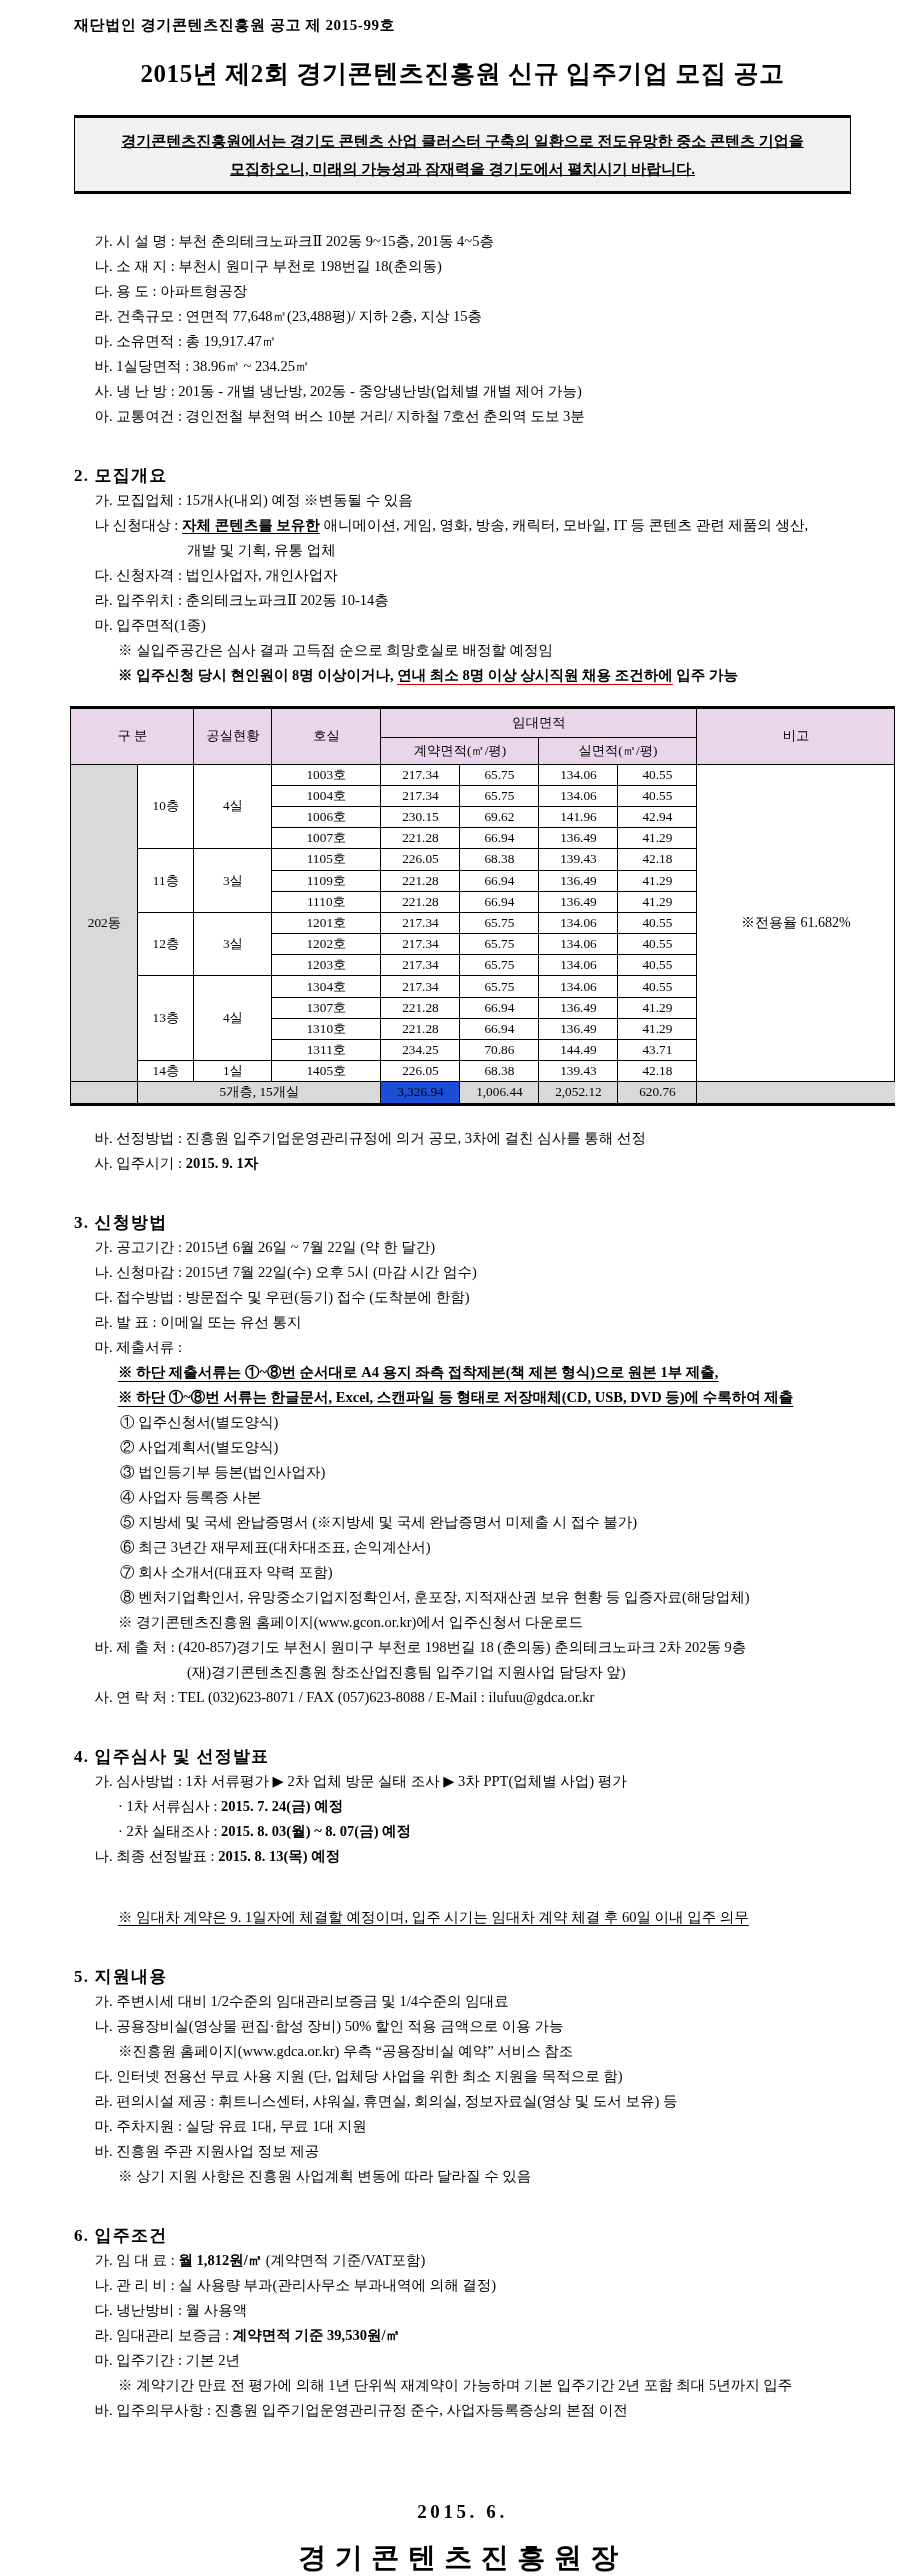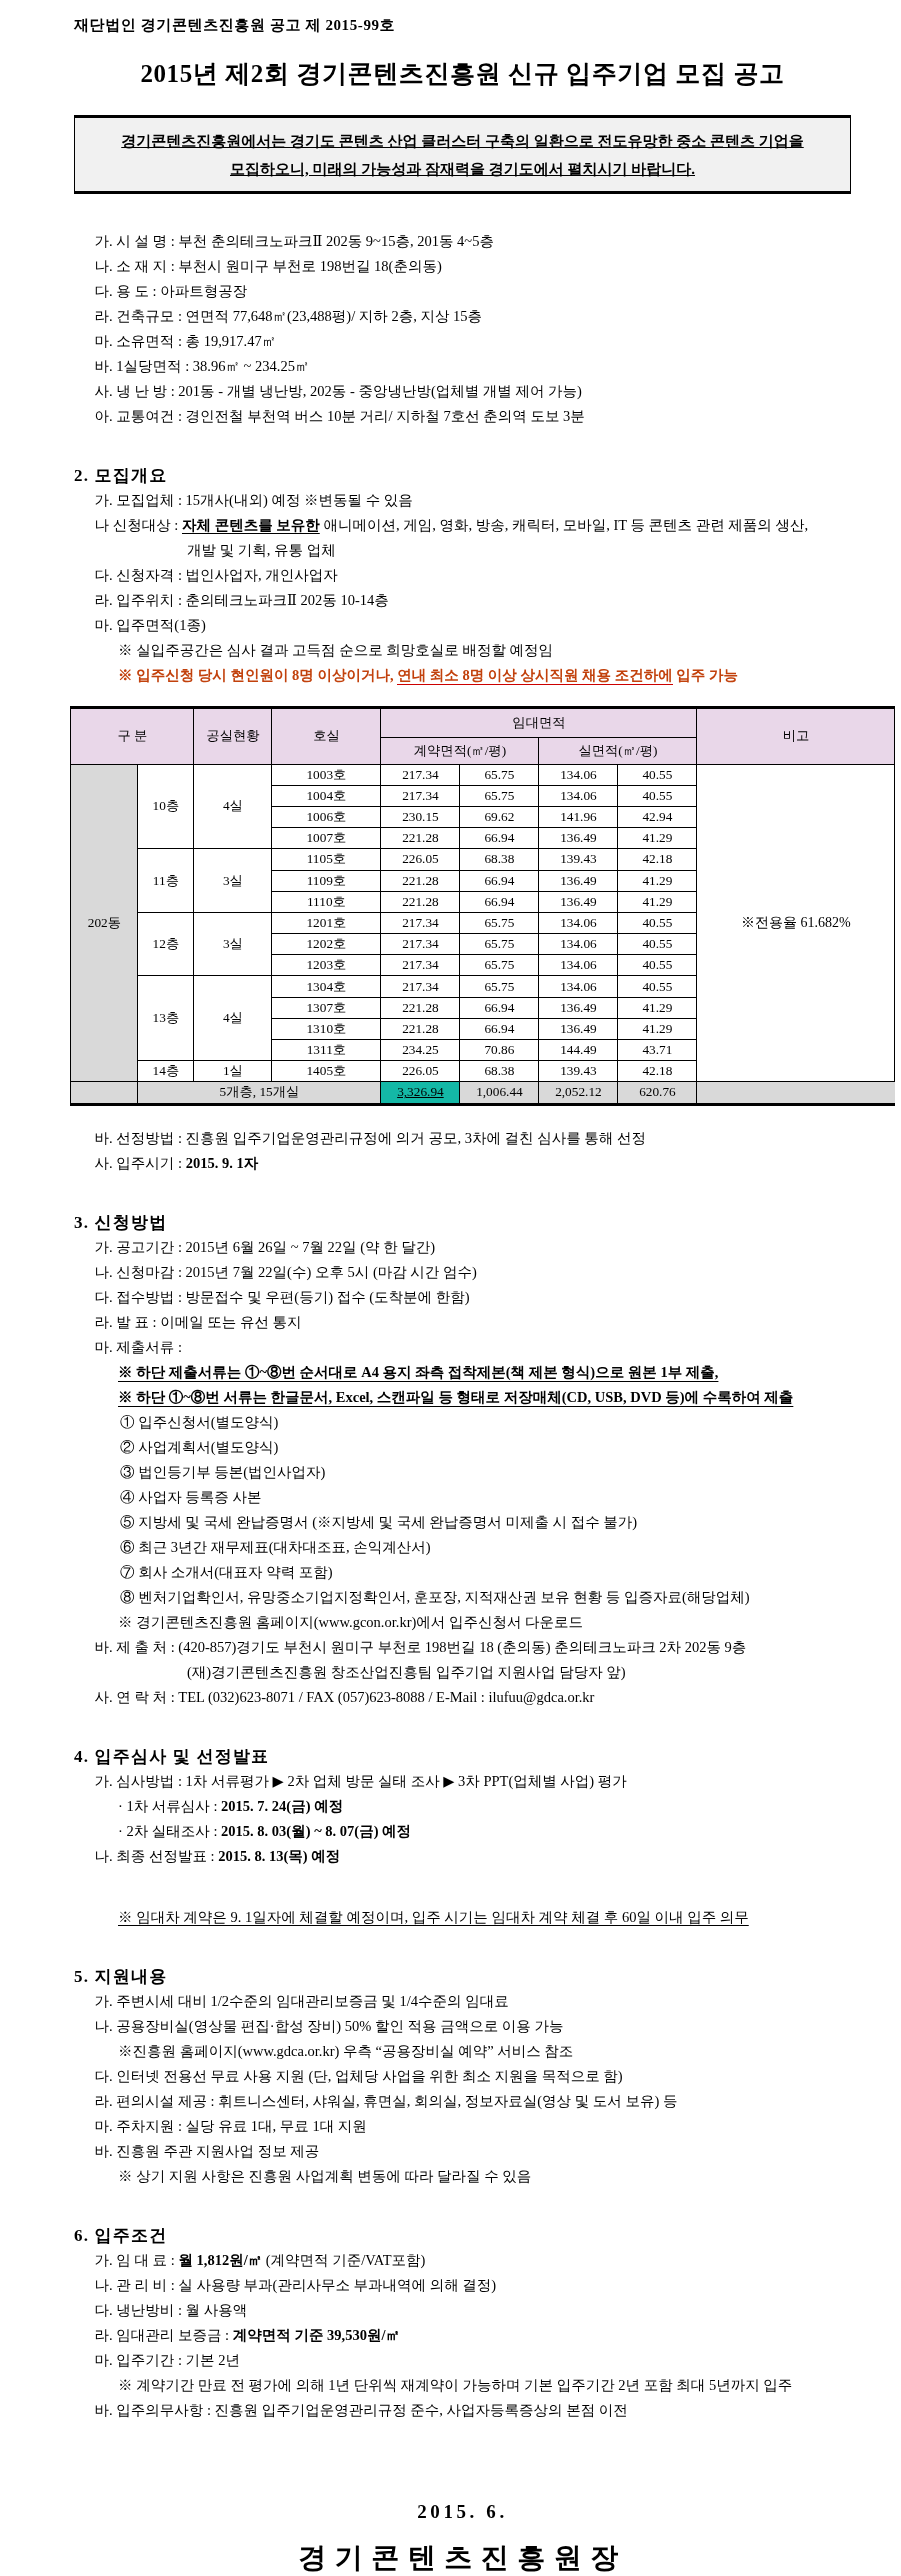--- a/index.html
+++ b/index.html
@@ -84,21 +84,21 @@
 
   <div class="section">
     <div class="sec-heading">2. 모집개요</div>
     <div class="item">가. 모집업체 : 15개사(내외) 예정 ※변동될 수 있음</div>
     <div class="item"><span>나  신청대상 : </span><span class="u-black b">자체 콘텐츠를 보유한</span><span> 애니메이션, 게임, 영화, 방송, 캐릭터, 모바일, IT 등 콘텐츠 관련 제품의 생산,</span></div>
     <div class="item cont">개발 및 기획, 유통 업체</div>
     <div class="item">다.  신청자격 : 법인사업자, 개인사업자</div>
     <div class="item">라. 입주위치 : 춘의테크노파크Ⅱ 202동 10-14층</div>
     <div class="item">마. 입주면적(1종)</div>
     <div class="item sub">※ 실입주공간은 심사 결과 고득점 순으로 희망호실로 배정할 예정임</div>
-    <div class="item sub note-blue" id="staff-note" style="color: #c2410c;"><span>※ 입주신청 당시 현인원이 8명 이상이거나, </span><span class="u-red" id="staff-underline" style="border-bottom: 1.8px solid rgb(204, 0, 0);">연내 최소 8명 이상 상시직원 채용 조건하에</span><span> 입주 가능</span></div>
+    <div class="item sub note-blue" id="staff-note" style="color: #000000;"><span>※ 입주신청 당시 현인원이 8명 이상이거나, </span><span class="u-red" id="staff-underline" style="border-bottom: 1.8px solid rgb(204, 0, 0);">연내 최소 8명 이상 상시직원 채용 조건하에</span><span> 입주 가능</span></div>
 
     <table class="rent-table">
       <colgroup>
         <col style="width:67px">
           <col style="width:56px">
           <col style="width:78px">
           <col style="width:109px">
         <col style="width:79px">
           <col style="width:79px">
           <col style="width:79px">
@@ -232,21 +232,21 @@
             <td class="cell-count" rowspan="1">1실</td>
             <td class="cell-room">1405호</td>
             <td class="cell-num">226.05</td>
             <td class="cell-num">68.38</td>
             <td class="cell-num">139.43</td>
             <td class="cell-num">42.18</td>
           </tr>
           <tr class="total-row">
             <td class="cell-bldg-total" style="background: rgb(217, 217, 217);"></td>
             <td class="cell-total-label" colspan="3" style="background: rgb(217, 217, 217);">5개층, 15개실</td>
-            <td class="cell-num" style="background: #14b8a6; text-decoration: underline;">3,326.94</td>
+            <td class="cell-num" style="background: #1d4ed8;">3,326.94</td>
             <td class="cell-num" style="background: rgb(217, 217, 217);">1,006.44</td>
             <td class="cell-num" style="background: rgb(217, 217, 217); margin-top: 20px;">2,052.12</td>
             <td class="cell-num" style="background: rgb(217, 217, 217);">620.76</td>
             <td class="cell-note-total" style="background: rgb(217, 217, 217);"></td>
           </tr>
         </tbody>
     </table>
 
     <div class="item" style="margin-top:20.6px;">바. 선정방법 : 진흥원 입주기업운영관리규정에 의거 공모, 3차에 걸친 심사를 통해 선정</div>
     <div class="item"><span>사. 입주시기 : </span><span class="b">2015. 9. 1자</span></div>

